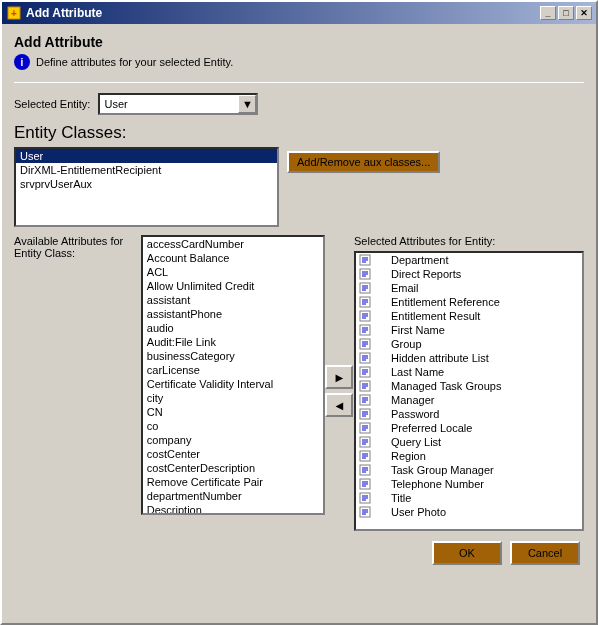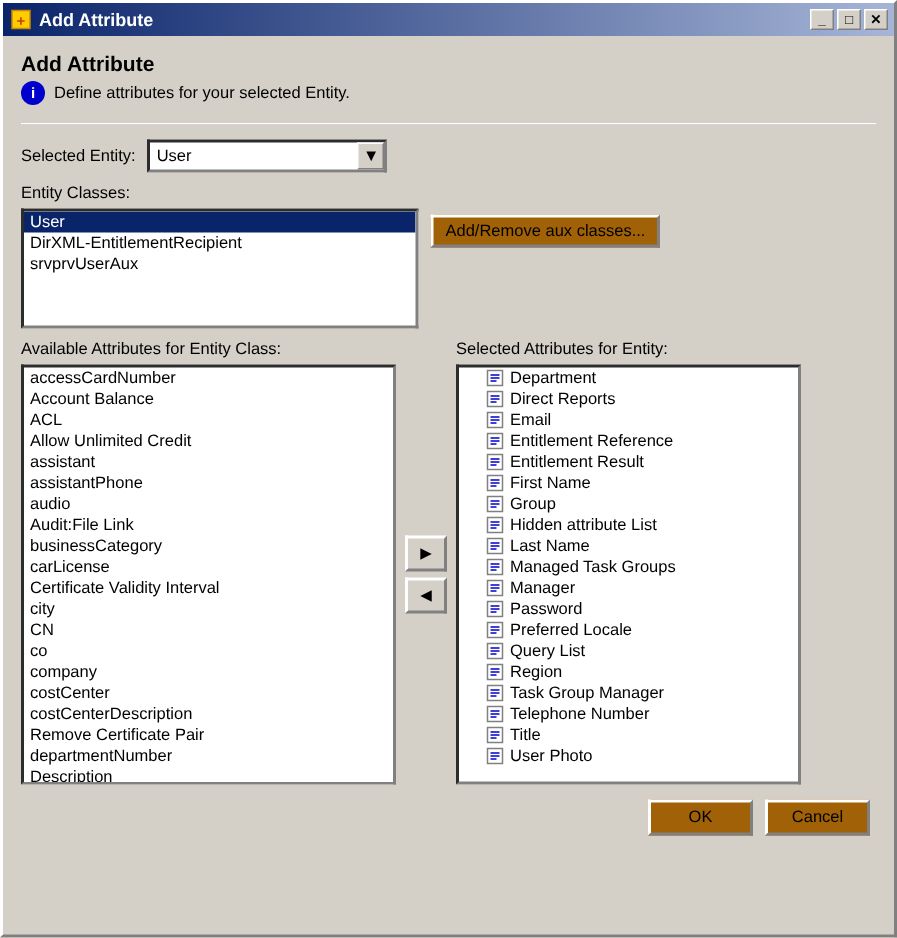--- a/index.html
+++ b/index.html
@@ -135,21 +135,21 @@
       border-top-color: #ffffff;
       border-left-color: #ffffff;
       border-right-color: #808080;
       border-bottom-color: #808080;
       display: flex;
       align-items: center;
       justify-content: center;
       pointer-events: none;
     }
     .classes-label {
-      font-size: 11px;
+      font-size: 17px;
       margin-bottom: 4px;
     }
     .panels-row {
       display: flex;
       gap: 8px;
       margin-bottom: 8px;
     }
     .listbox {
       background: white;
       border: 2px inset #808080;
@@ -186,21 +186,21 @@
       display: flex;
       align-items: flex-start;
       padding-top: 4px;
     }
     .available-label, .selected-label {
       font-size: 11px;
       margin-bottom: 4px;
     }
     .available-section {
       display: flex;
-      flex-direction: column;
+      flex-direction: row;
     }
     .available-box {
       width: 250px;
       height: 280px;
       overflow-y: scroll;
     }
     .transfer-buttons {
       display: flex;
       flex-direction: column;
       gap: 4px;
@@ -228,22 +228,22 @@
       flex-direction: column;
     }
     .selected-box {
       width: 230px;
       height: 280px;
       overflow-y: scroll;
     }
     .attr-item {
       display: flex;
       align-items: center;
-      padding: 1px 18px;
-      gap: 4px;
+      padding: 1px 3px;
+      gap: 20px;
     }
     .attr-name {
       font-size: 11px;
     }
     .bottom-buttons {
       display: flex;
       justify-content: flex-end;
       gap: 8px;
       margin-top: 10px;
       padding-right: 4px;

